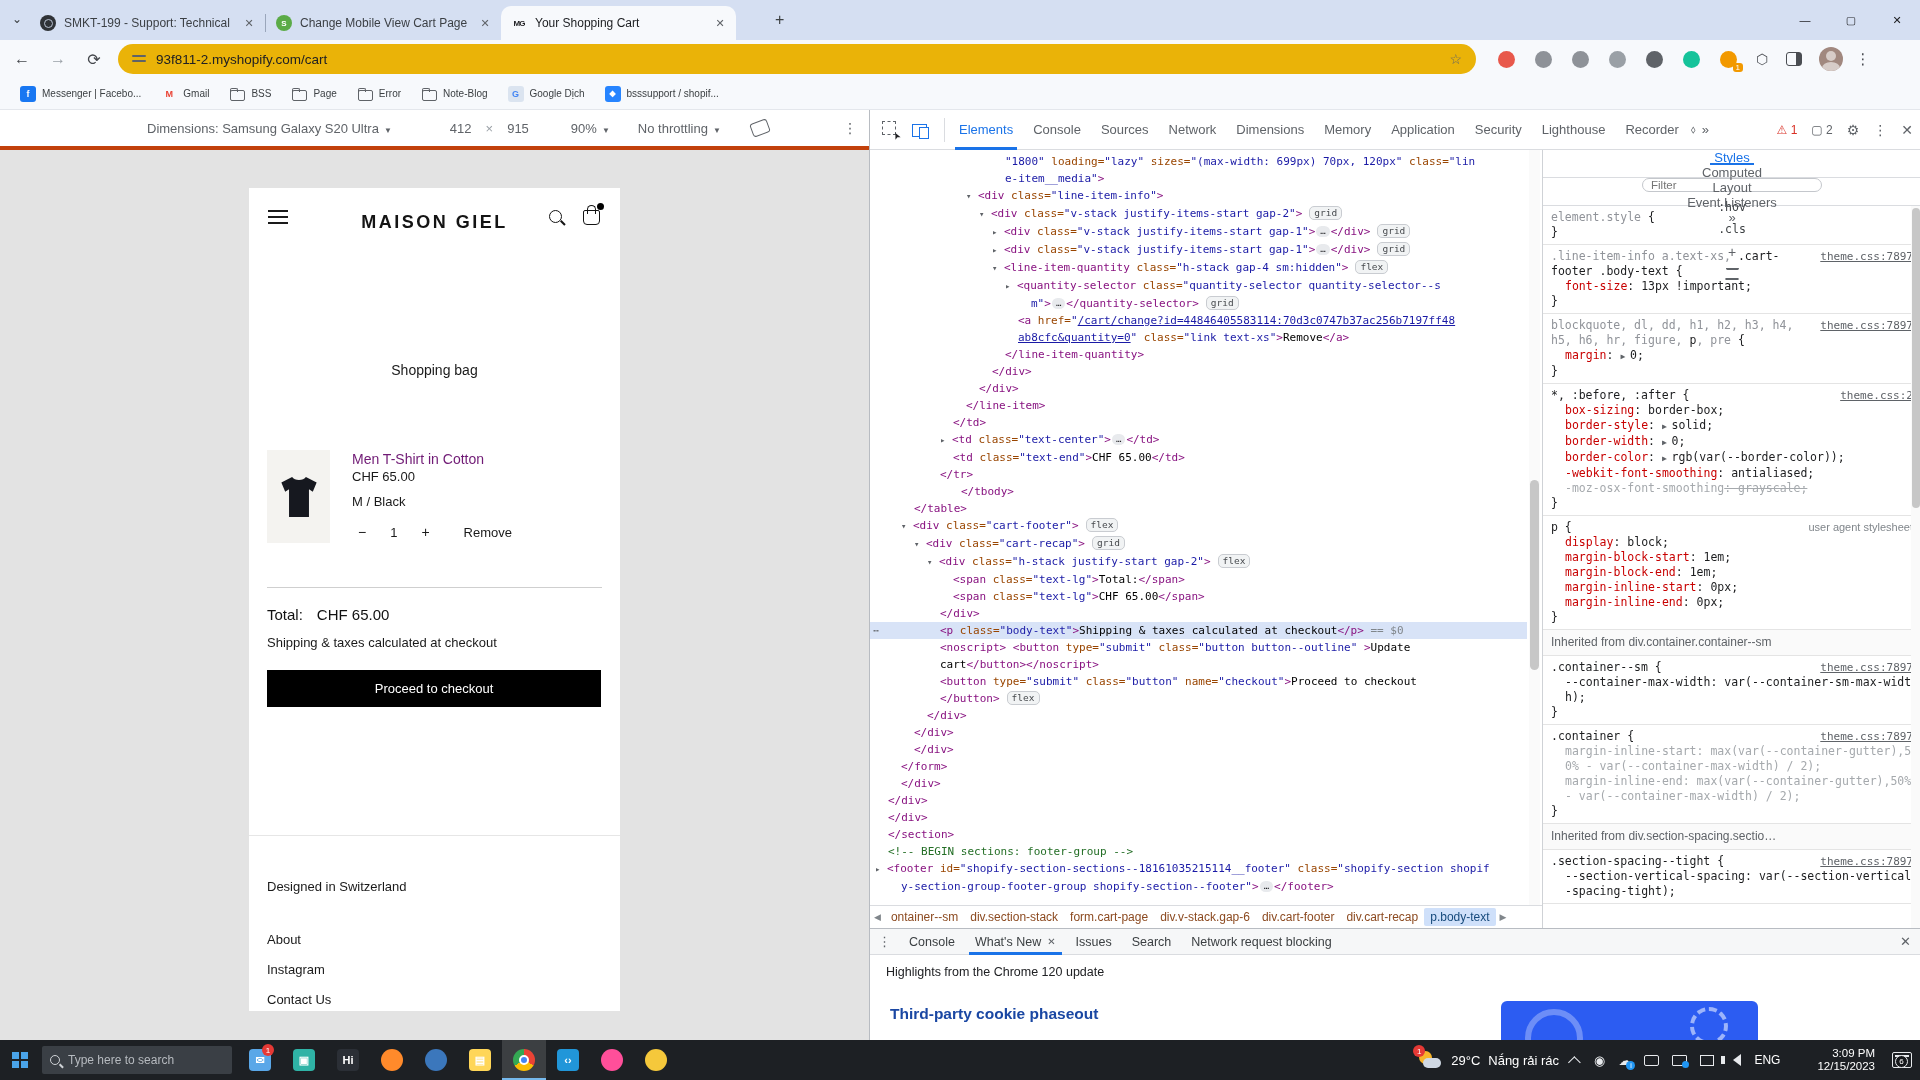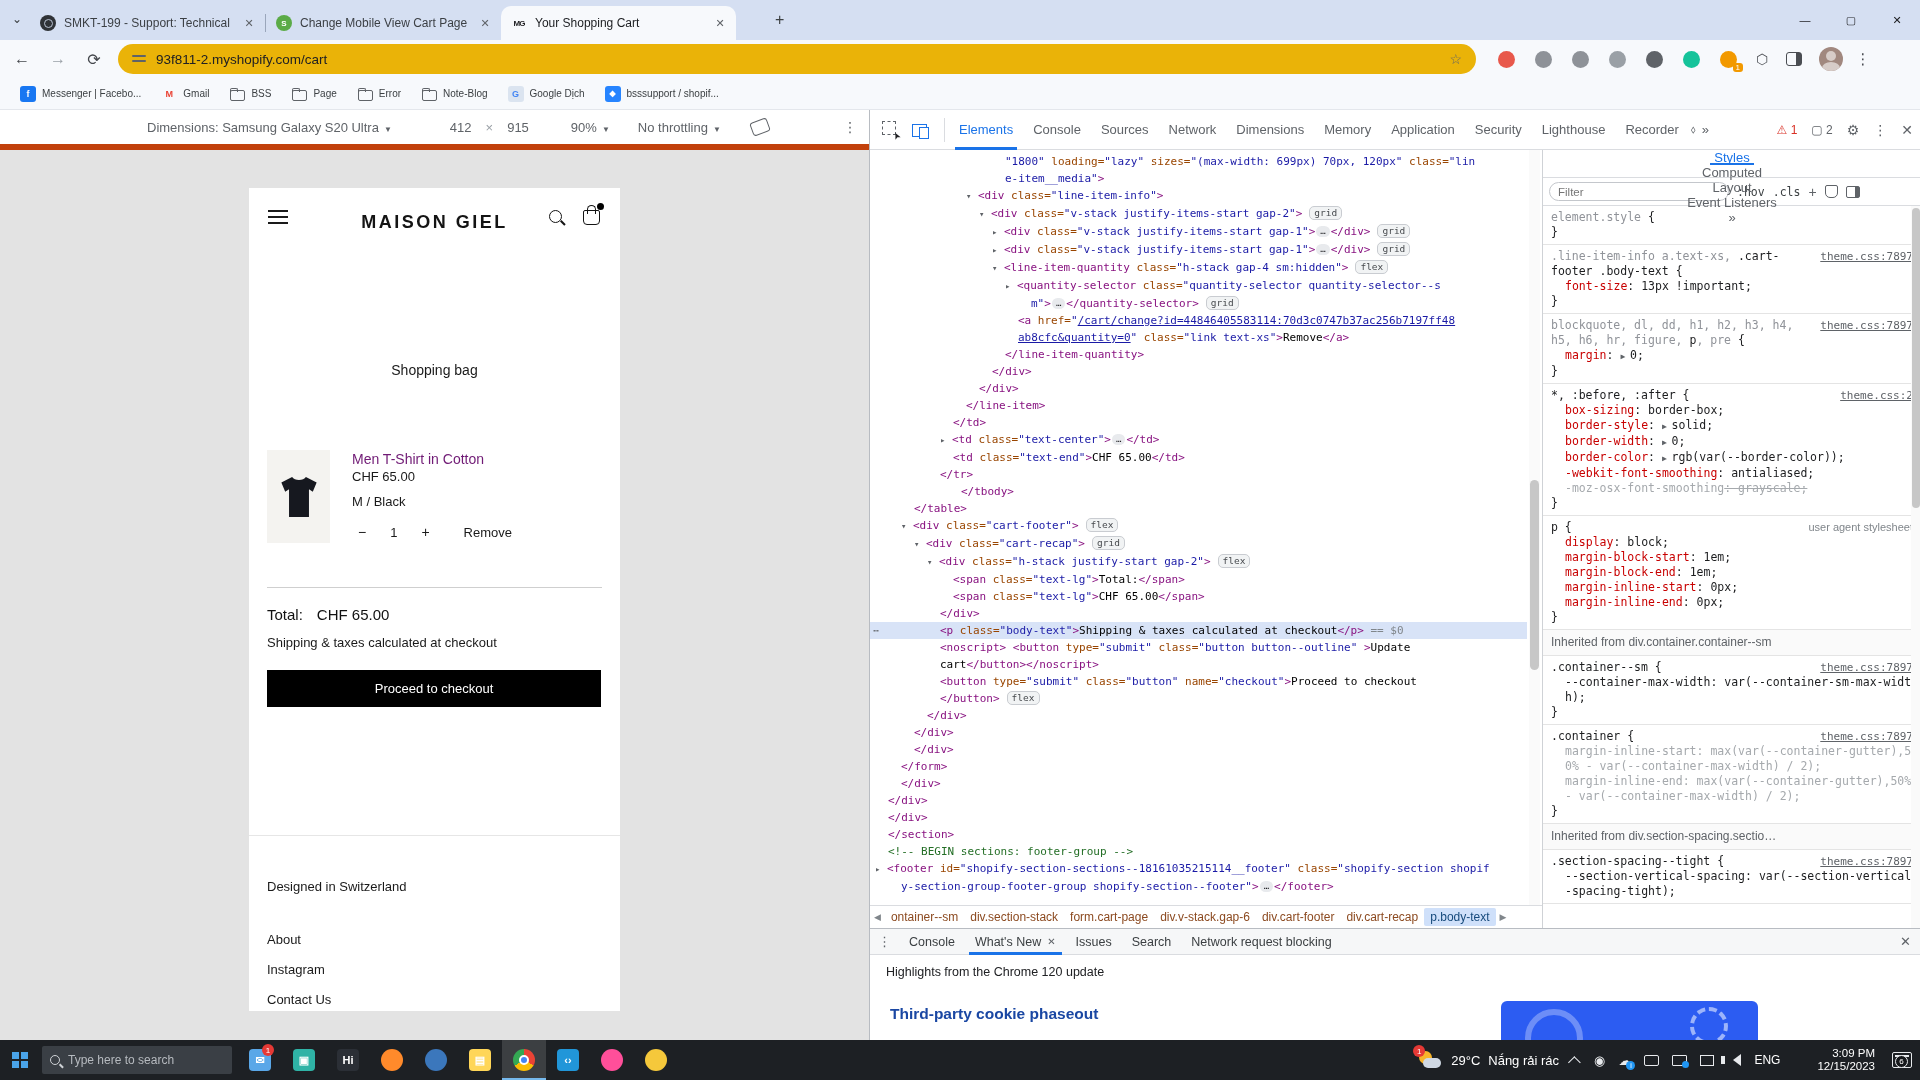--- a/index.html
+++ b/index.html
@@ -48,21 +48,21 @@
   .bm { display:flex; align-items:center; margin:0 10px; font-size:10px; color:#3c4043; cursor:pointer;justify-content:flex-end; }
   .bm .bmi { width:16px; height:16px; margin-right:6px; display:flex;align-items:center;justify-content:center; font-size:9px; font-weight:bold; border-radius:3px; }
   .bmi-facebook { background:#1877f2; color:#fff; border-radius:50%; } .bmi-facebook::after{content:"f";}
   .bmi-gmail { color:#ea4335; font-size:12px; } .bmi-gmail::after{content:"M";}
   .bmi-folder { position:relative; } .bmi-folder::after{content:""; position:absolute; left:1px; top:4px; width:13px; height:9px; border:1.5px solid #5f6368; border-radius:2px;} .bmi-folder::before{content:""; position:absolute; left:1px; top:2px; width:6px; height:3px; border:1.5px solid #5f6368; border-bottom:none; border-radius:2px 2px 0 0;}
   .bmi-translate { background:#dbe4f0; color:#4285f4; } .bmi-translate::after{content:"G";}
   .bmi-bitbucket { background:#2684ff; color:#fff; } .bmi-bitbucket::after{content:"◆"; font-size:8px;}
 
   
   #page-region { position:absolute; left:0; top:110px; width:869px; height:930px; background:#e2e2e2; }
-  #device-toolbar { position:absolute; left:0; top:0; width:869px; height:40px; background:#fff; border-bottom:6px solid #c2410c; display:flex; align-items:center; font-size:13px; color:#5f6368; }
+  #device-toolbar { position:absolute; left:0; top:0; width:869px; height:40px; background:#fff; border-bottom:4px solid #c2410c; display:flex; align-items:center; font-size:13px; color:#5f6368; }
   #device-toolbar .dd { cursor:pointer; }
   #dim-label { margin-left:147px; }
   .caret { font-size:8px; margin-left:5px; color:#5f6368; }
   #dim-w { margin-left:58px; } #dim-x { margin:0 14px; color:#9aa0a6; } #dim-h { }
   #dim-zoom { margin-left:42px; } #dim-throttle { margin-left:28px; }
   #rotate-icon { margin-left:30px; width:18px; height:14px; border:1.5px solid #5f6368; border-radius:3px; transform:rotate(-20deg); cursor:pointer; }
   #devbar-kebab { position:absolute; right:12px; color:#5f6368; font-size:14px; cursor:pointer; }
 
   #viewport-area { position:absolute; left:0; top:40px; width:869px; height:890px; background:#e3e3e3; }
   #phone { position:absolute; left:249px; top:38px; width:371px; height:823px; background:#fff; overflow:hidden; }
@@ -134,21 +134,21 @@
   .crumb { color:#8c4a20; margin:0 6px; white-space:nowrap; cursor:pointer; }
   .crumb.active { background:#cfe0fa; color:#174a7c; padding:2px 6px; margin:0; border-radius:2px; }
   .crumb-arrow { color:#80868b; font-size:9px; padding:0 4px; cursor:pointer; }
 
   
   #dt-styles { position:absolute; left:672px; top:40px; width:379px; height:778px; border-left:1px solid #cfd2d6; overflow:hidden; }
   #styles-tabs { height:28px; border-bottom:1px solid #dadce0; display:flex; align-items:center;flex-direction:column; }
   .st-tab { font-size:13px; color:#5f6368; padding:0 10px; height:28px; display:flex; align-items:center; position:relative; cursor:pointer; white-space:nowrap; }
   .st-tab.active { color:#1a73e8; }
   .st-tab.active::after { content:""; position:absolute; left:6px; right:6px; bottom:0; height:2.5px; background:#1a73e8; }
-  #styles-filter-row { height:28px; border-bottom:1px solid #dadce0; display:flex; align-items:center; padding:0 6px; gap:8px; }
+  #styles-filter-row { height:28px; border-bottom:1px solid #dadce0; display:flex; align-items:center; padding:0 6px; gap:8px;flex-direction:column; }
   #filter-input { width:180px; height:19px; border:1px solid #c4c7cc; border-radius:10px; font-size:11.5px; color:#80868b; padding:0 8px; background:#fff; }
   .tog { font-size:11.5px; color:#3c4043; font-family:"DejaVu Sans Mono",monospace; cursor:pointer; }
   #add-rule { font-size:14px; color:#5f6368; cursor:pointer; }
   #brush-icon { width:13px; height:13px; border:1.5px solid #5f6368; border-radius:2px 2px 5px 5px; cursor:pointer; }
   #styles-panel-icon { width:14px; height:12px; border:1.5px solid #5f6368; border-radius:2px; position:relative; cursor:pointer; }
   #styles-panel-icon::after { content:""; position:absolute; right:0; top:0; bottom:0; width:4px; background:#5f6368; }
   #style-rules { font-family:"DejaVu Sans Mono",monospace; font-size:11.5px; line-height:15px; color:#202124; }
   .rule { border-bottom:1px solid #e4e4e4; padding:4px 8px; position:relative; }
   .rule .link { float:right; color:#5f6368; text-decoration:underline; font-size:11px; margin-left:6px; }
   .rule .link.plain { text-decoration:none; color:#80868b; font-family:"Liberation Sans",sans-serif; }

